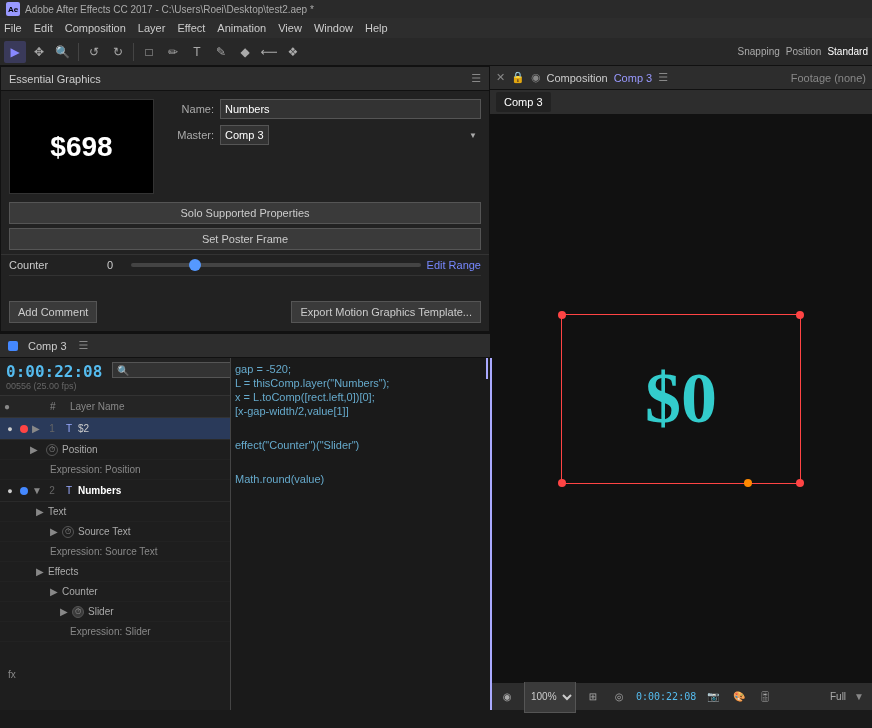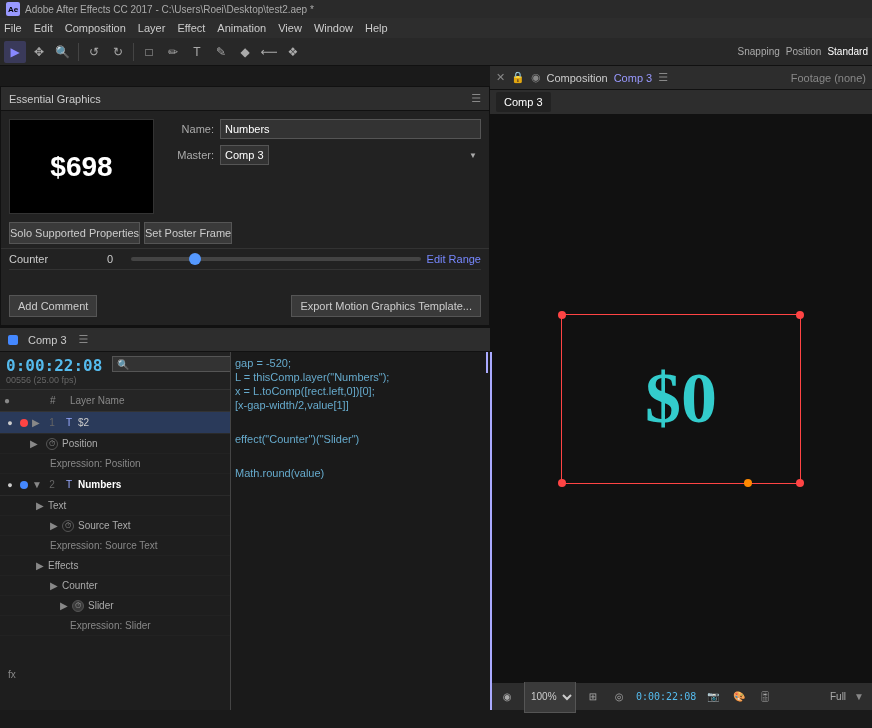--- a/index.html
+++ b/index.html
@@ -83,21 +83,20 @@
     #main-content {
       display: flex;
       height: calc(728px - 18px - 20px - 28px - 18px);
     }
 
     
     #left-panels {
       width: 490px;
       display: flex;
       flex-direction: column;
-      margin-top: 20px;
     }
 
     
     #eg-panel {
       background: #222;
       border: 1px solid #111;
       flex: 0 0 auto;
     }
     .panel-header {
       height: 24px;
@@ -174,20 +173,21 @@
       position: absolute;
       right: 4px; top: 50%;
       transform: translateY(-50%);
       font-size: 8px;
       color: #aaa;
       pointer-events: none;
     }
 
     .eg-buttons {
       display: flex;
+      flex-direction: column;
       gap: 4px;
       padding: 0 8px 4px 8px;
     }
     .eg-btn {
       height: 22px;
       background: #3a3a3a;
       border: 1px solid #555;
       color: #ccc;
       cursor: pointer;
       font-size: 11px;

